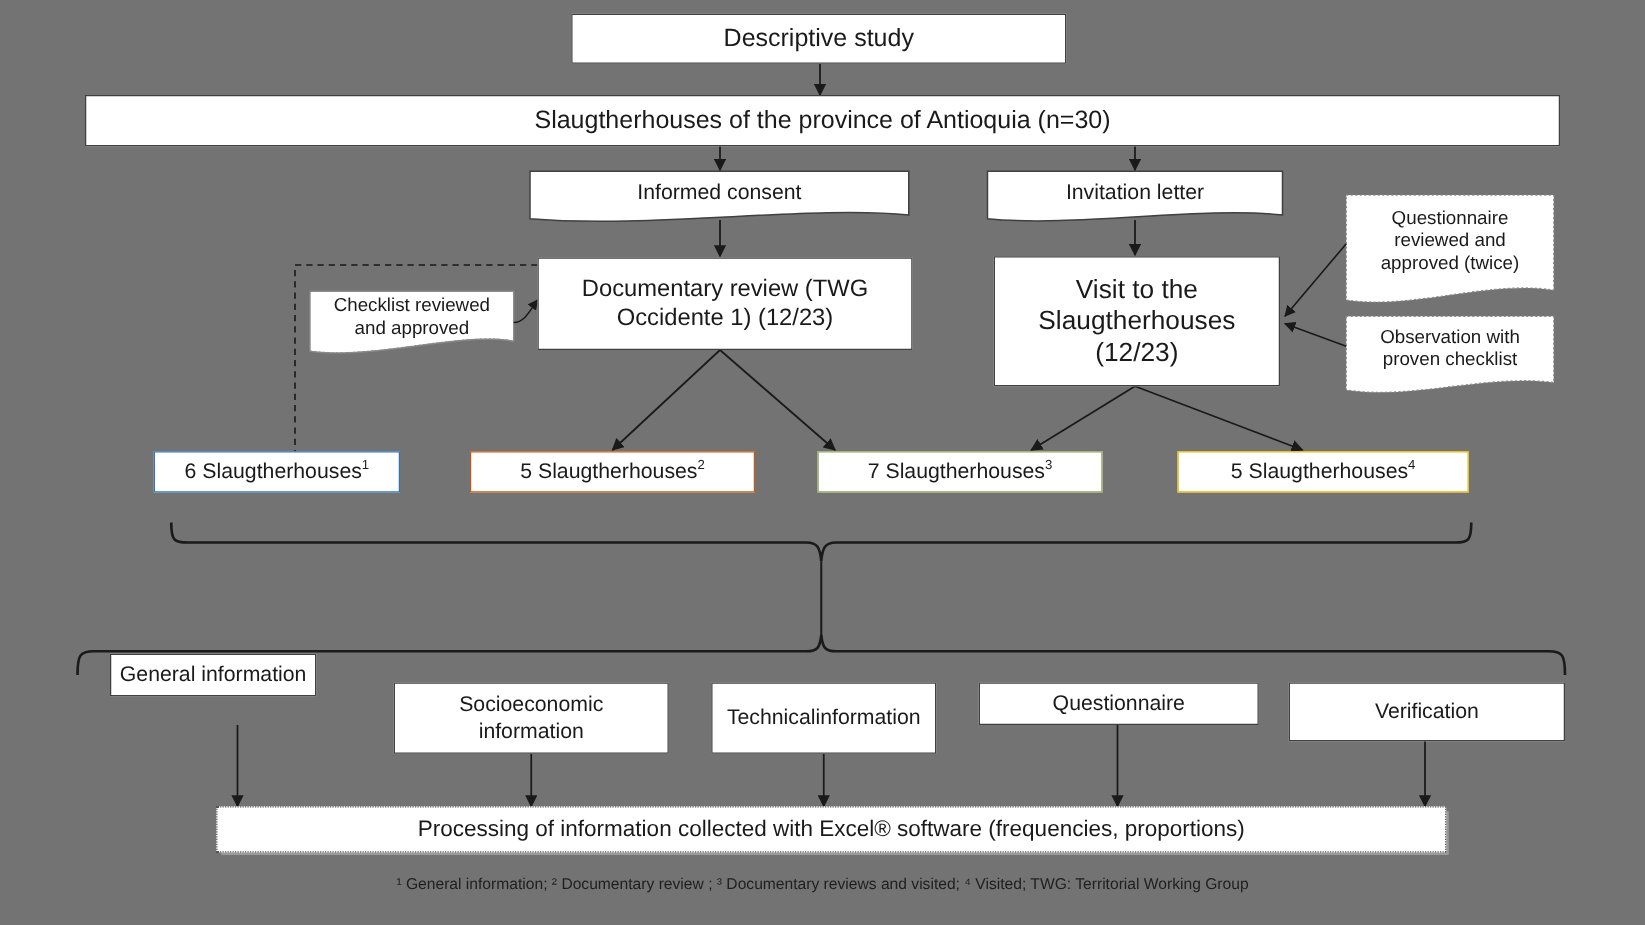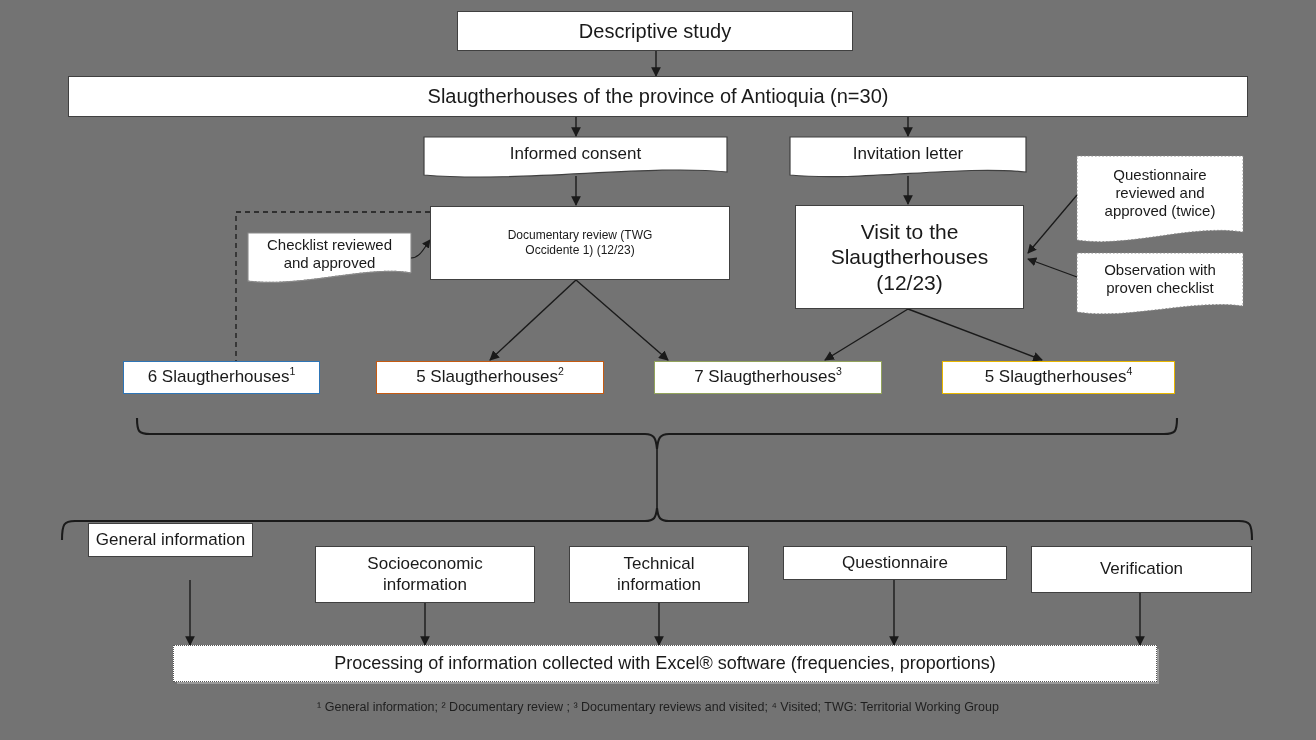--- a/index.html
+++ b/index.html
@@ -42,21 +42,21 @@
     border: 1px solid #404040;
   }
   .node.colored {
     border: 1px solid #888;
   }
   
   .t-root      { font-size: 20px; }
   .t-wide      { font-size: 20px; }
   .t-mid       { font-size: 17px; }
   .t-big       { font-size: 21px; }
-  .t-doc       { font-size: 12px; }
+  .t-doc       { font-size: 19px; }
   .t-color     { font-size: 17px; }
   .t-cat       { font-size: 17px; }
   .t-proc      { font-size: 18px; }
   .t-callout   { font-size: 15px; }
 
   
   .node.shape-doc,
   .node.shape-callout {
     border: none;
     background: transparent;
@@ -213,21 +213,21 @@
 
   <div class="node plain t-cat" style="left:88px; top:523px; width:165px; height:34px; flex-direction:column;">
     <span>General information</span>
   </div>
 
   <div class="node plain t-cat" style="left:315px; top:546px; width:220px; height:57px; flex-direction:column;">
     <span>Socioeconomic</span>
     <span>information</span>
   </div>
 
-  <div class="node plain t-cat" style="left:569px; top:546px; width:180px; height:57px; flex-direction:column;">
+  <div class="node plain t-cat" style="left:569px; top:546px; width:180px; height:57px; flex-direction:row;">
     <span>Technical</span>
     <span>information</span>
   </div>
 
   <div class="node plain t-cat" style="left:783px; top:546px; width:224px; height:34px; flex-direction:column;">
     <span>Questionnaire</span>
   </div>
 
   <div class="node plain t-cat" style="left:1031px; top:546px; width:221px; height:47px; flex-direction:column;">
     <span>Verification</span>

